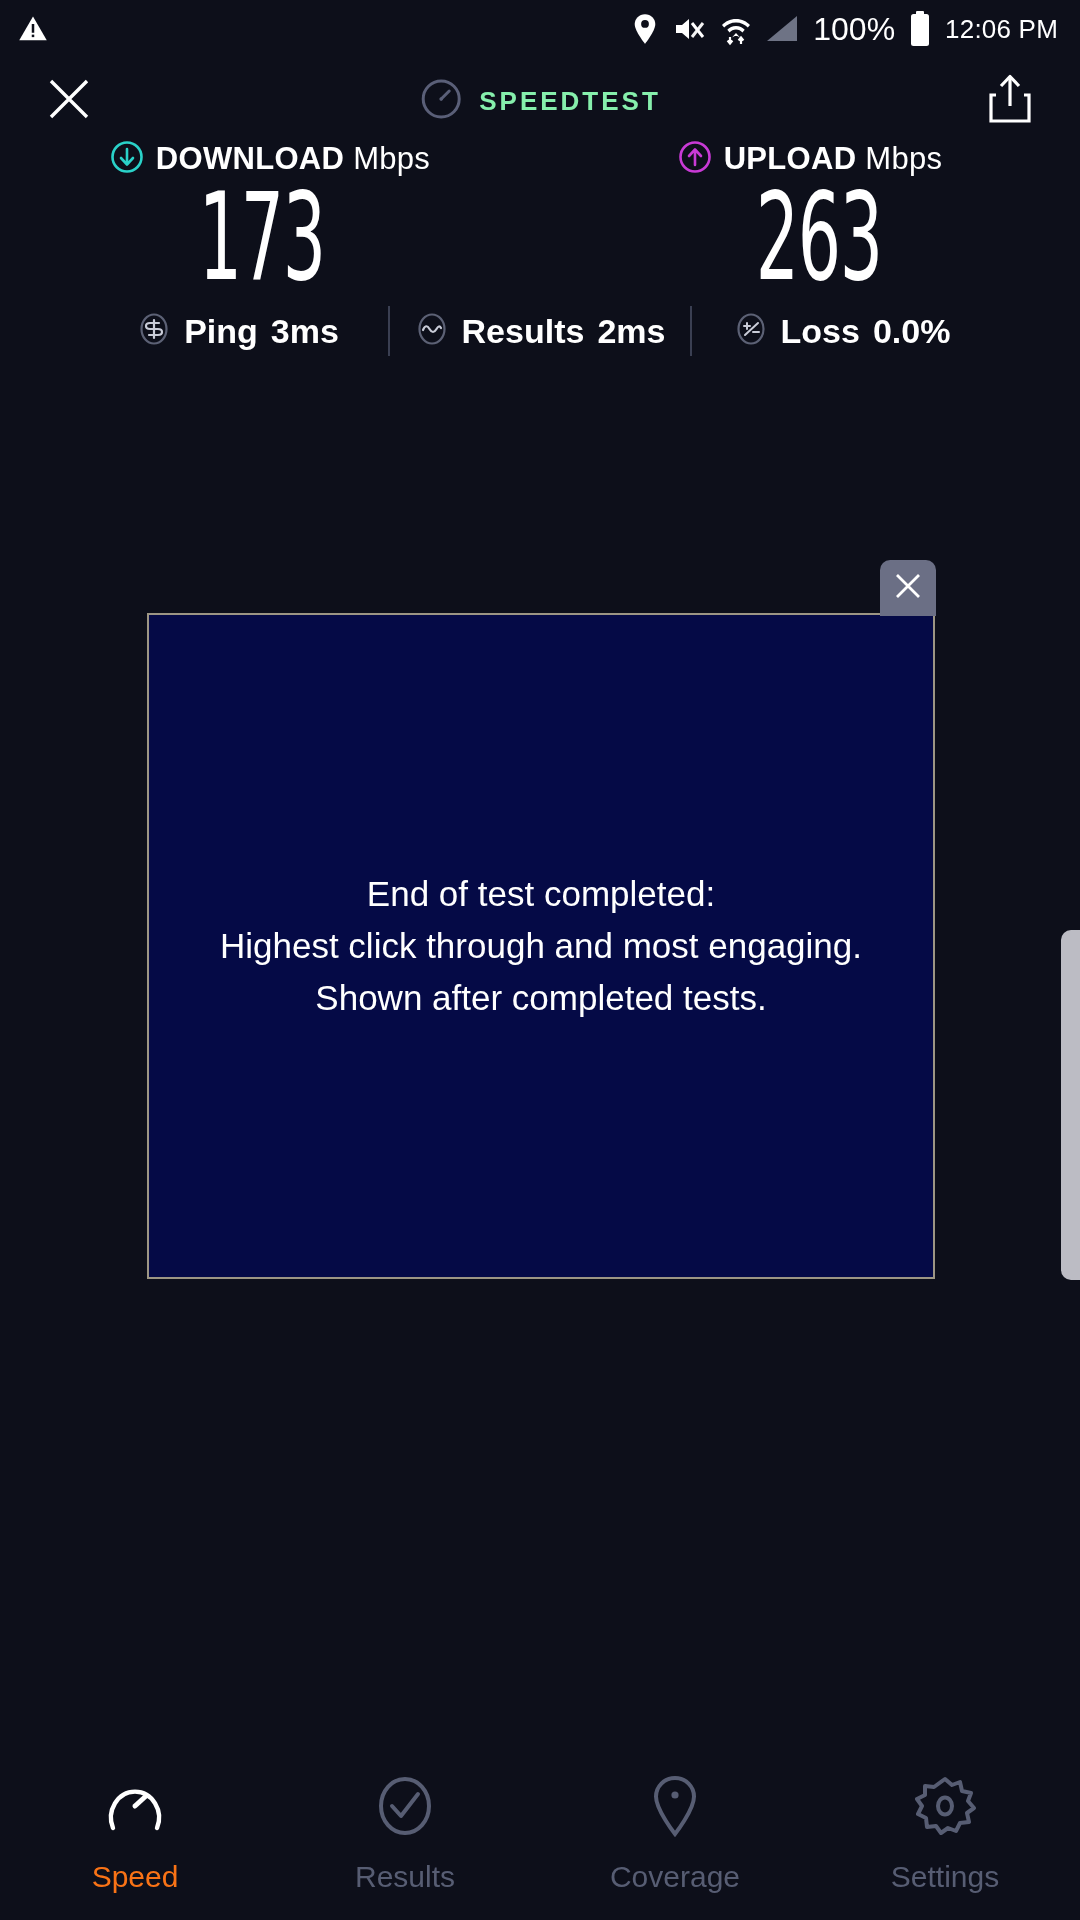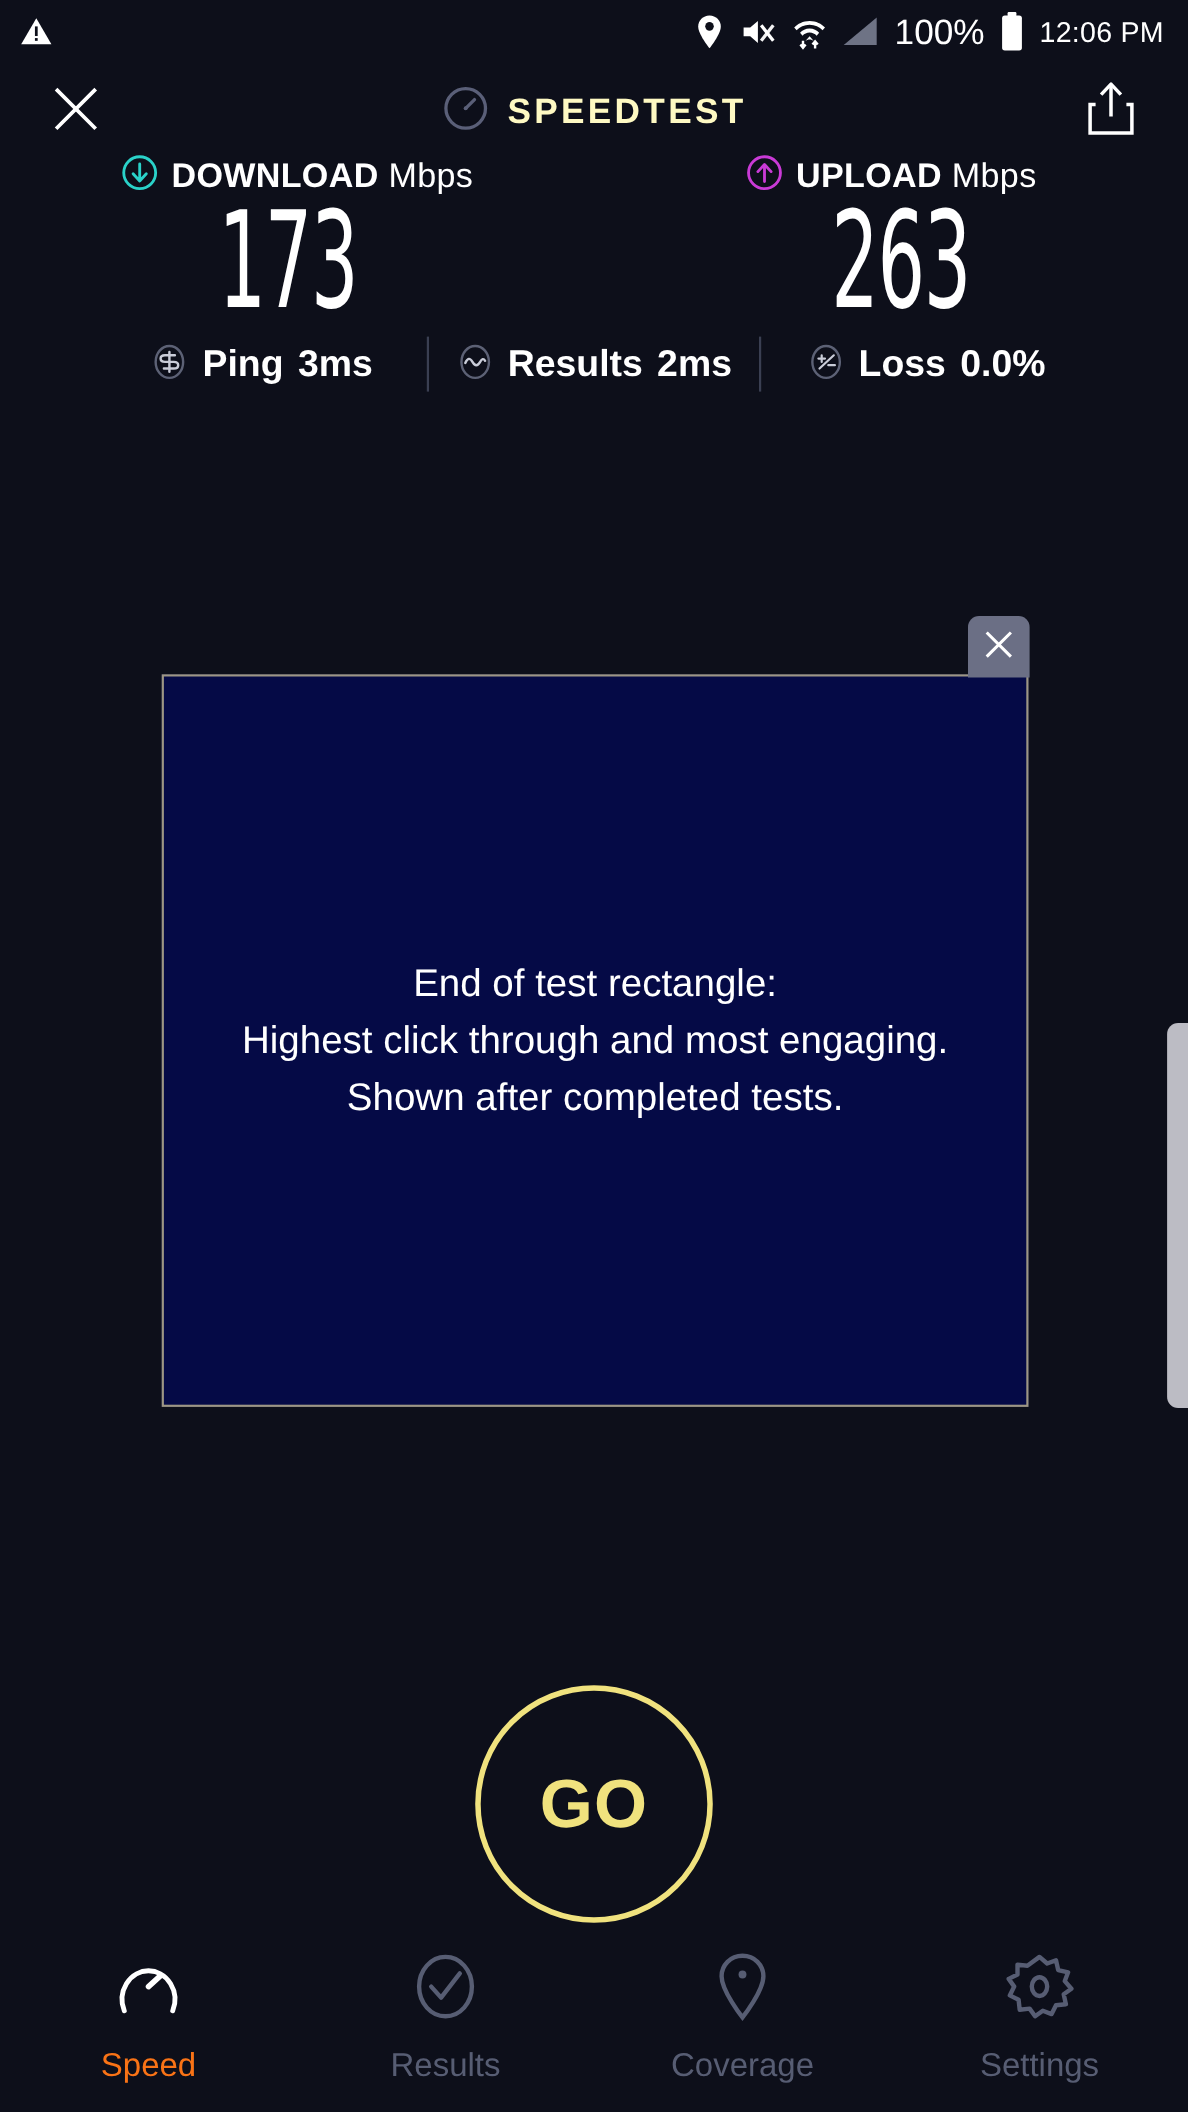--- a/index.html
+++ b/index.html
@@ -40,22 +40,22 @@
   .hdr-close {
     position:absolute; left:38px; top:50%; transform:translateY(-50%);
     width:62px; height:62px; display:flex; align-items:center; justify-content:center;
     cursor:pointer;
   }
   .hdr-logo {
     position:absolute; left:50%; top:50%; transform:translate(-50%,-50%);
     display:flex; align-items:center; gap:16px;
   }
   .hdr-logo-text {
-    font-size:32px; font-weight:bold; letter-spacing:3px;
-    color:#fef9c3;
+    font-size:26px; font-weight:bold; letter-spacing:3px;
+    color:#86efac;
   }
   .hdr-share {
     position:absolute; right:42px; top:50%; transform:translateY(-50%);
     width:56px; height:62px; display:flex; align-items:center; justify-content:center;
     cursor:pointer;
   }
 
   
   .result-labels {
     position:absolute; top:140px; left:0; width:1080px;
@@ -323,31 +323,28 @@
   <div class="ad-close">
     <span>
       <svg width="34" height="34" viewBox="0 0 34 34">
         <path d="M6 6 L28 28 M28 6 L6 28" stroke="#ffffff" stroke-width="2.8" fill="none"></path>
       </svg>
     </span>
   </div>
 
   <div class="ad-box">
     <div class="ad-text">
-      <div>End of test rectangle:</div>
+      <div>End of test completed:</div>
       <div>Highest click through and most engaging.</div>
       <div>Shown after completed tests.</div>
     </div>
   </div>
 
   <div class="scrollbar"></div>
 
-  <div class="go-btn">
-    <span class="go-label">GO</span>
-  </div>
 
   <div class="bottom-nav">
 
     <div class="nav-item active">
       <span>
         <svg width="68" height="68" viewBox="0 0 68 68">
           <path d="M12 56 A24 26 0 1 1 56 56" stroke="#ffffff" stroke-width="4.4" fill="none" stroke-linecap="round"></path>
           <path d="M34 34 L45 24" stroke="#ffffff" stroke-width="5" stroke-linecap="round"></path>
         </svg>
       </span>

